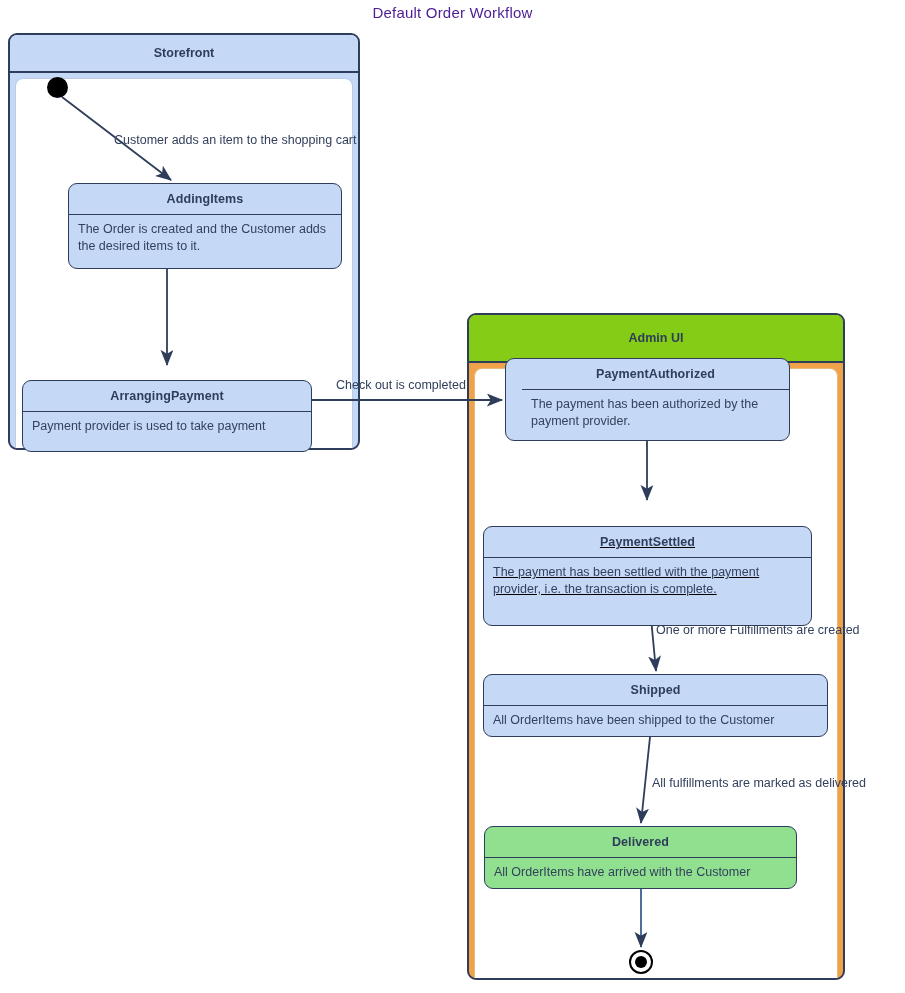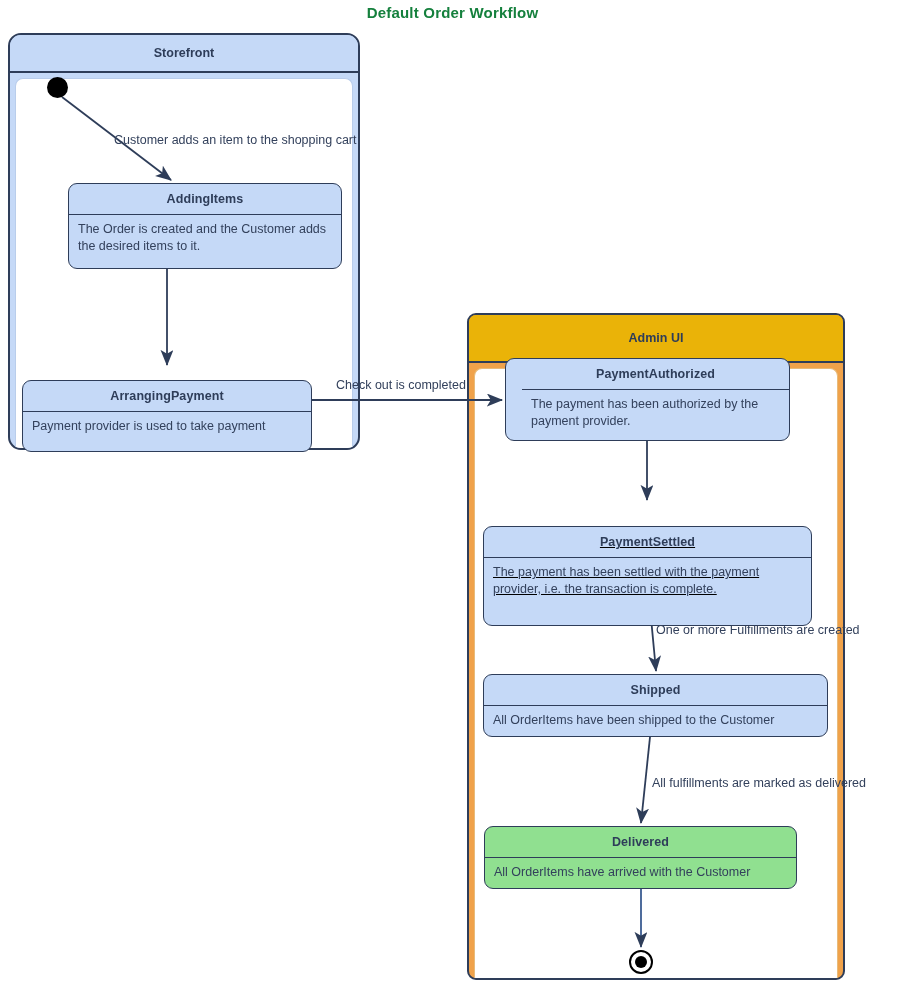--- a/index.html
+++ b/index.html
@@ -25,24 +25,23 @@
     height: 993px;
   }
 
   .diagram-title {
     position: absolute;
     left: 0;
     top: 4px;
     width: 905px;
     text-align: center;
     font-size: 15px;
-    color: #15803d;
+    color: #4c1d95;
     font-family: "Liberation Sans", sans-serif;
     letter-spacing: 0.2px;
-    font-weight: bold;
   }
 
   
   .container-box {
     position: absolute;
     box-sizing: border-box;
     border: 2px solid #2e3d59;
     border-radius: 9px;
     overflow: hidden;
   }
@@ -65,21 +64,20 @@
     background: #ffffff;
     border-radius: 0 0 8px 8px;
   }
 
   #storefront-container {
     left: 8px;
     top: 33px;
     width: 352px;
     height: 417px;
     background: #c5d9f7;
-    border-radius: 13px;
   }
   #storefront-container .container-head {
     height: 38px;
     background: #c5d9f7;
   }
   #storefront-container .container-body {
     height: 375px;
     margin: 5px 5px 0 5px;
     width: calc(100% - 10px);
     border: 1px solid #b9cdeb;
@@ -89,21 +87,21 @@
 
   #adminui-container {
     left: 467px;
     top: 313px;
     width: 378px;
     height: 667px;
     background: #f0a24a;
   }
   #adminui-container .container-head {
     height: 48px;
-    background: #eab308;
+    background: #84cc16;
     border-bottom: 2px solid #2e3d59;
   }
   #adminui-container .container-body {
     height: 625px;
     margin: 5px 5px 0 5px;
     width: calc(100% - 10px);
     border: 1px solid #e8bb7a;
     border-bottom: none;
     border-radius: 8px 8px 0 0;
   }

